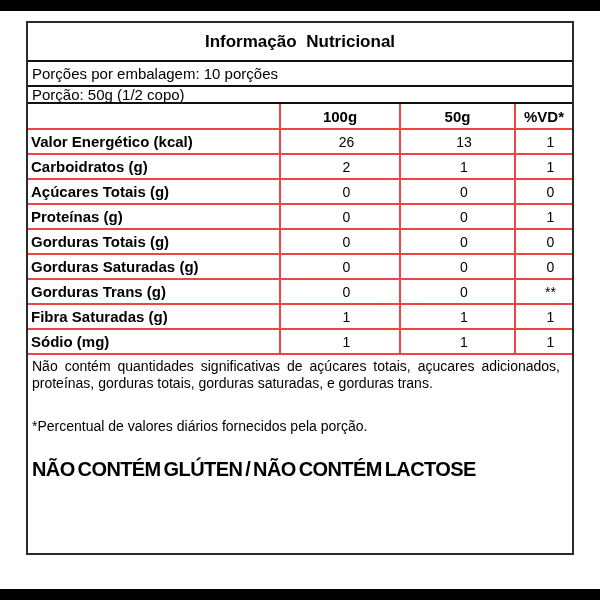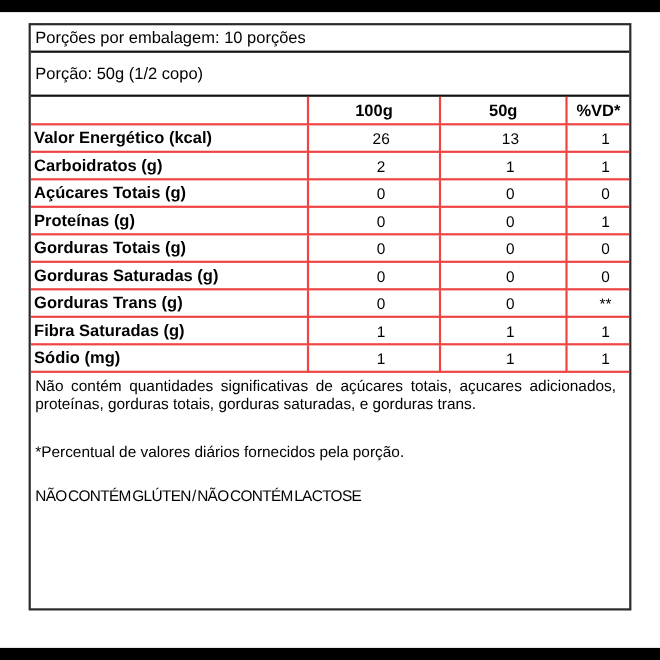--- a/index.html
+++ b/index.html
@@ -35,21 +35,21 @@
     flex: none;
   }
   .info-row {
     border-bottom: 2px solid #111111;
     display: flex; align-items: center;
     font-weight: normal; font-size: 15px;
     padding-left: 4px;
     flex: none;
   }
   .info-row.servings { height: 25px; }
-  .info-row.portion  { height: 40px; }
+  .info-row.portion  { height: 17px; }
 
   table.nutrition {
     border-collapse: collapse;
     width: 100%;
     table-layout: fixed;
     flex: none;
   }
   table.nutrition col.c-name { width: 252px; }
   table.nutrition col.c-100  { width: 120px; }
   table.nutrition col.c-50   { width: 115px; }
@@ -82,34 +82,35 @@
   .footer .no-significant {
     text-align: justify;
     line-height: 17px;
   }
   .footer .percent-note {
     margin-top: 26px;
     line-height: 17px;
   }
   .footer .allergen-line {
     margin-top: 23px;
-    font-weight: normal;
-    font-size: 14px;
+    font-weight: bold;
+    font-size: 20px;
     letter-spacing: -0.6px;
     word-spacing: -2px;
     white-space: nowrap;
   }
 </style>
 </head>
 <body>
 
 <div class="black-bar top"></div>
 
 <div class="label-box">
 
+  <div class="title-row">Informação Nutricional</div>
 
   <div class="info-row servings">Porções por embalagem: 10 porções</div>
 
   <div class="info-row portion">Porção: 50g (1/2 copo)</div>
 
   <table class="nutrition">
     <colgroup>
       <col class="c-name">
         <col class="c-100">
         <col class="c-50">

